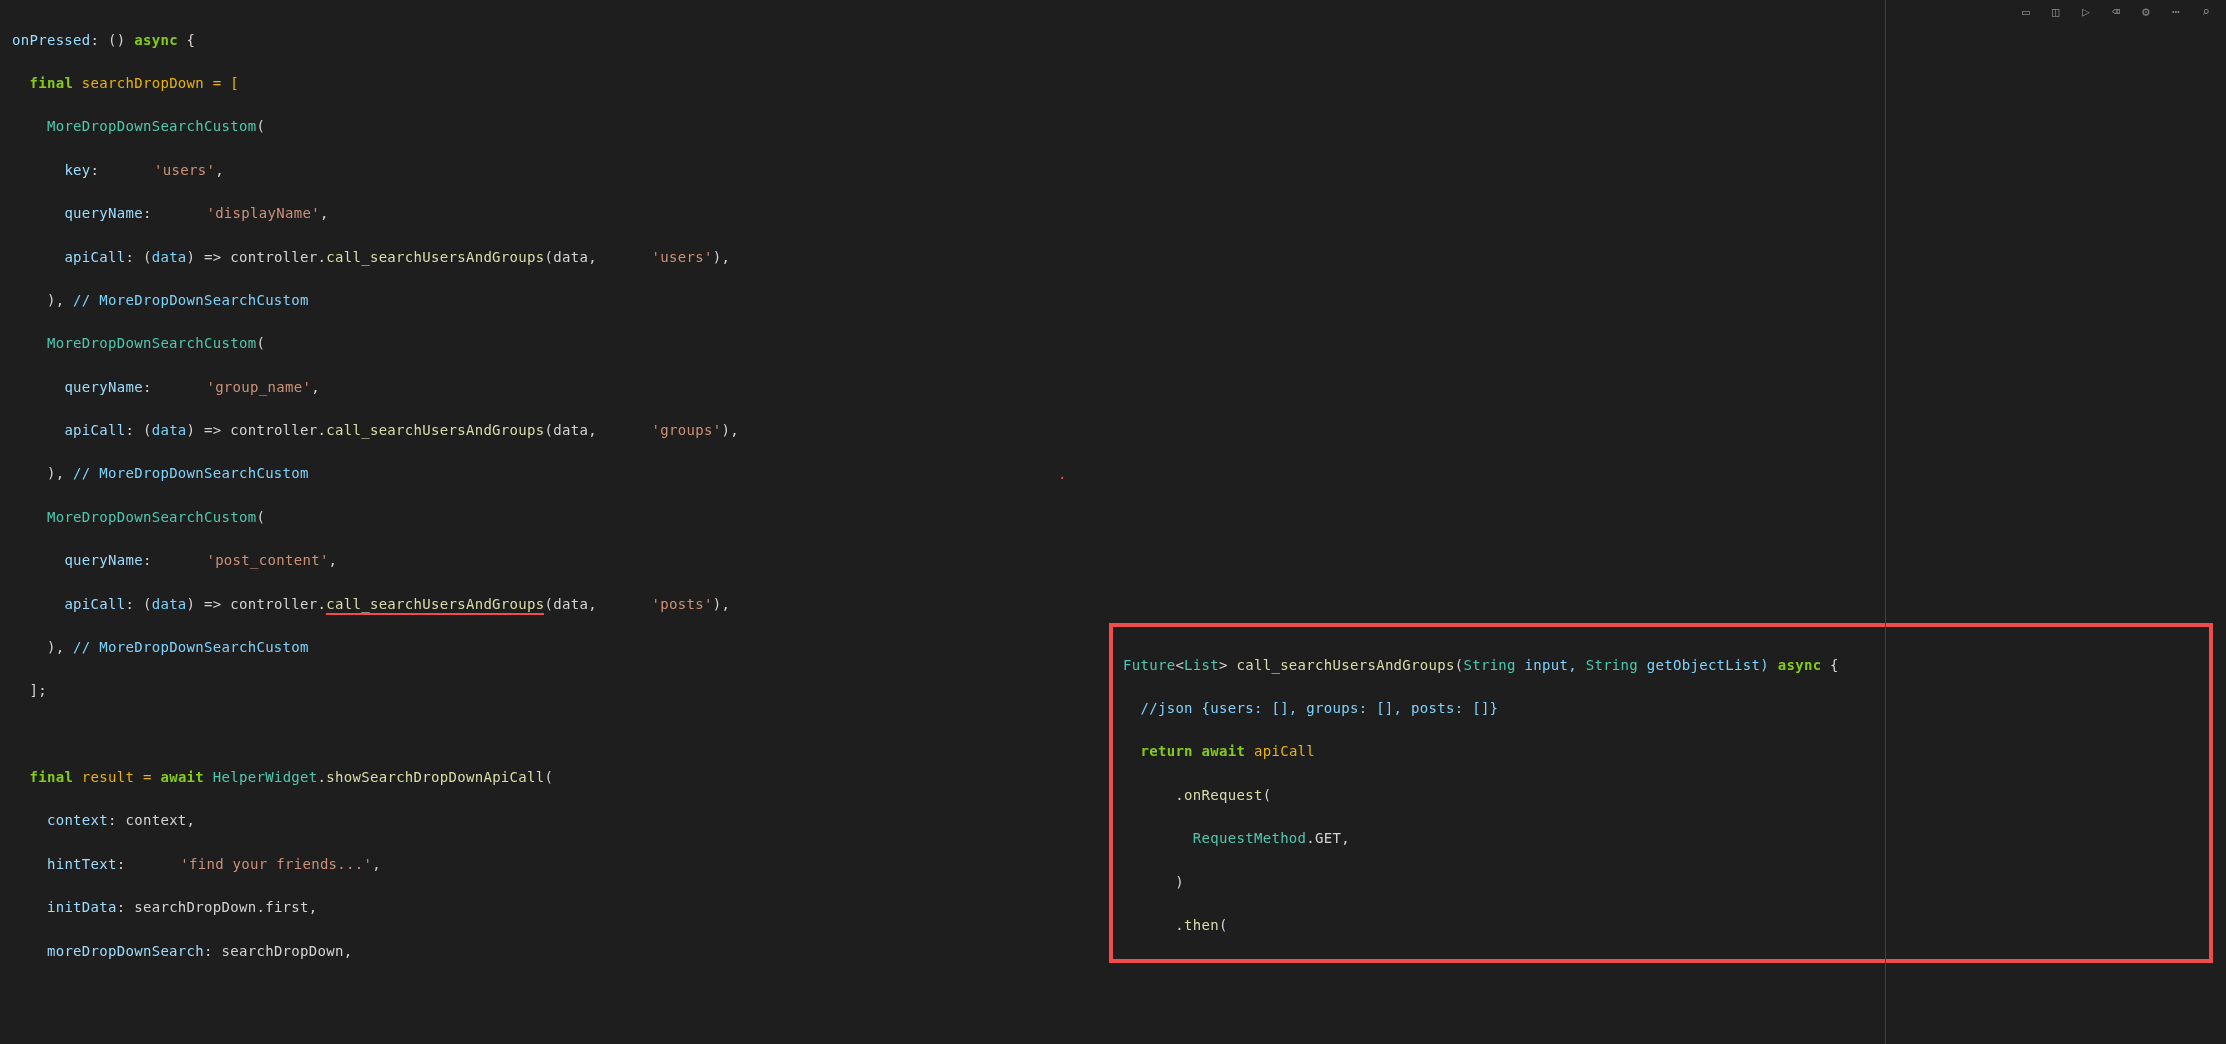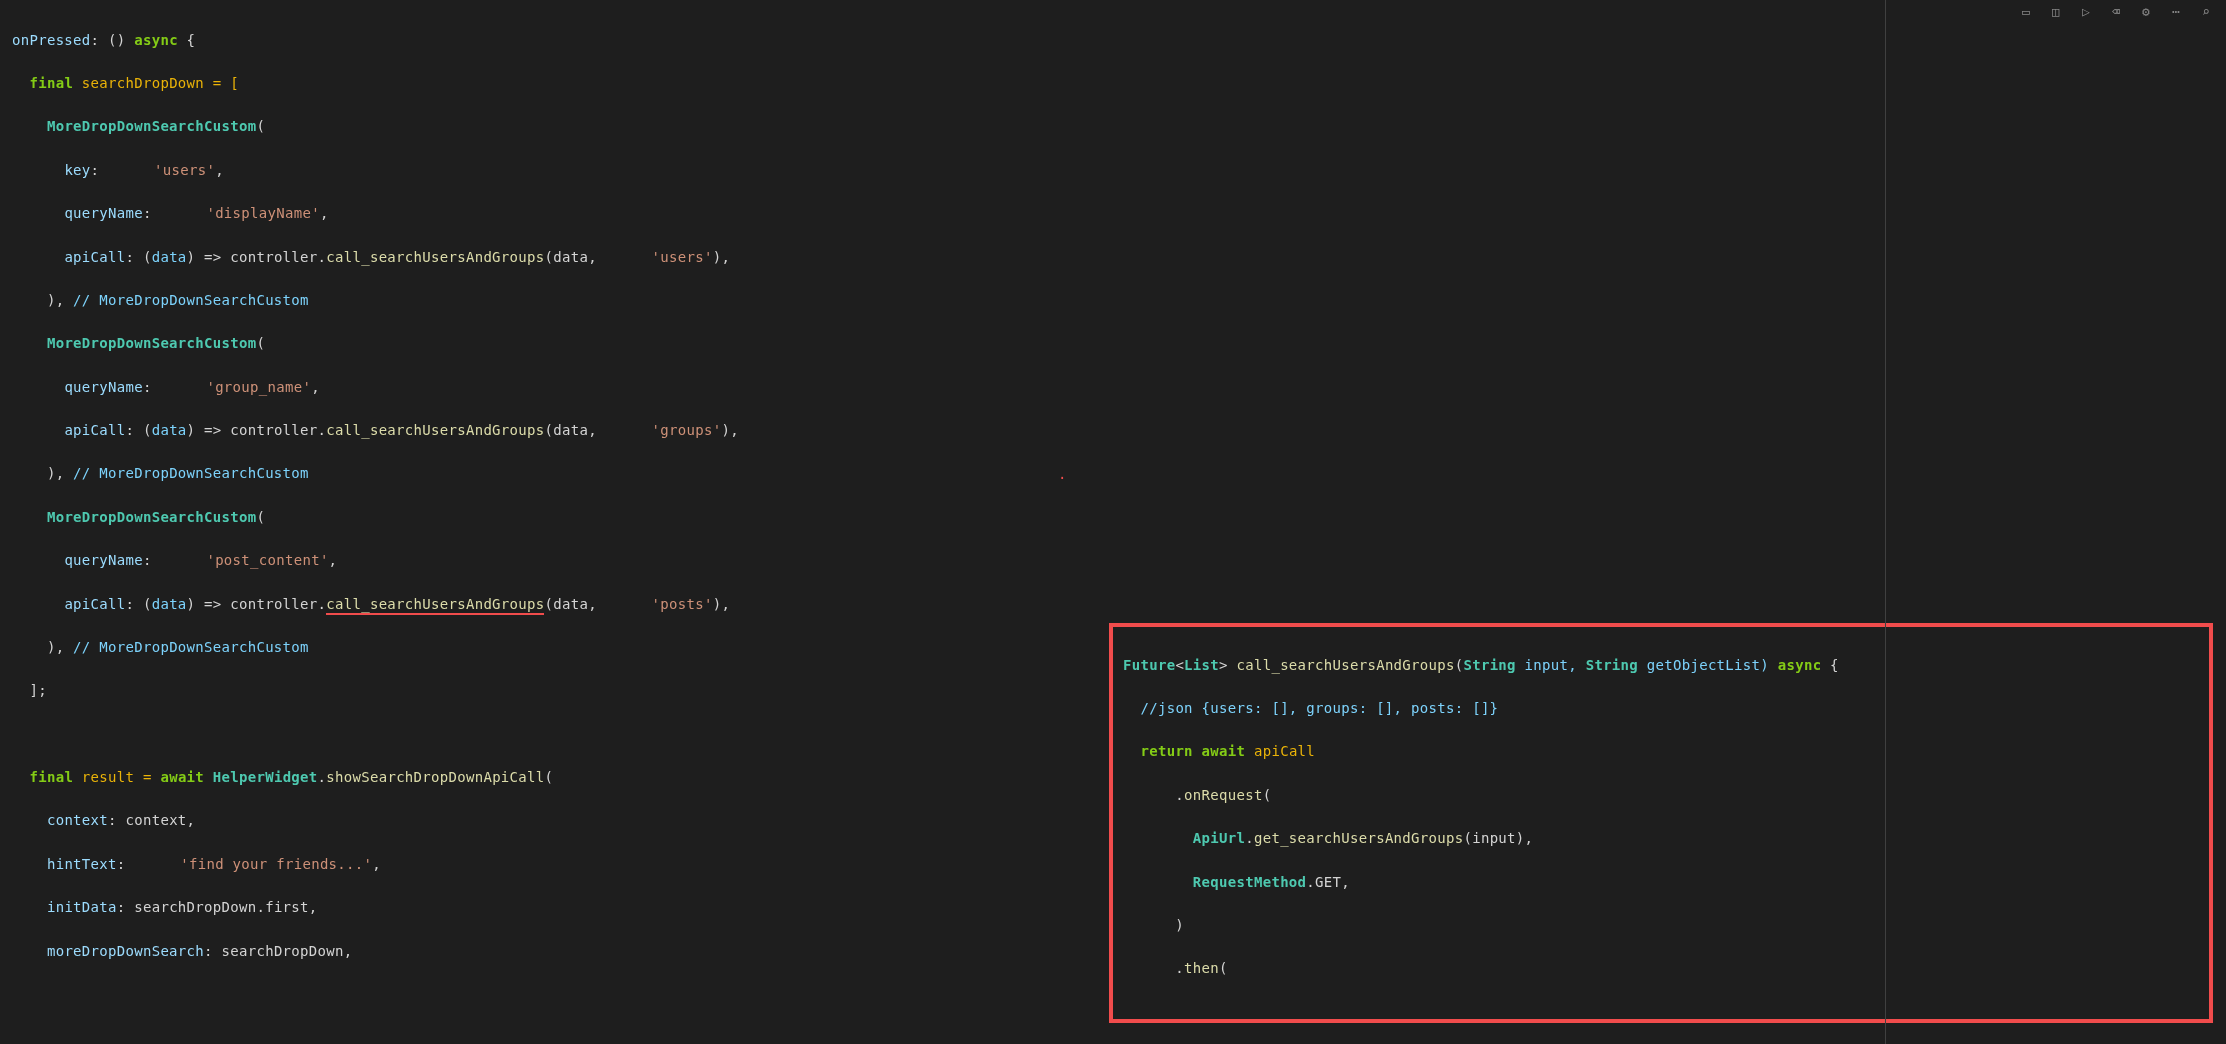--- a/index.html
+++ b/index.html
@@ -17,36 +17,36 @@
 .editor {
   padding: 8px 0 8px 12px;
   white-space: pre;
   letter-spacing: 0.3px;
 }
 .line { display: block; min-height: 1.55em; }
 .kw { color: #84cc16; font-weight: bold; }
 .fn { color: #dcdcaa; }
 .prop { color: #9cdcfe; }
 .str { color: #ce9178; margin-left: 46px; }
-.cls { color: #4ec9b0; font-weight: bold; }
+.cls { color: #4ec9b0; }
 .comment { color: #7dd3fc; font-style: normal; text-align: right; }
 .punct { color: #d4d4d4; }
 .var { color: #7dd3fc; }
 .bool { color: #569cd6; }
 .text { color: #eab308; }
 .underline {
   border-bottom: 2.5px solid #f14c4c;
   padding-bottom: 1px;
 }
 .inset {
   position: absolute;
   top: 623px;
   left: 1109px;
   width: 1104px;
-  height: 400px;
+  height: 340px;
   background: #1e1e1e;
   border: 4px solid #f14c4c;
   padding: 6px 10px;
   white-space: pre;
   letter-spacing: 0.3px;
 }
 .vert-rule {
   position: absolute;
   left: 1885px;
   top: 0;
@@ -117,20 +117,19 @@
 
 
 
 </div>
 
 <div class="inset">
 <span class="line"><span class="cls">Future</span><span class="punct">&lt;</span><span class="cls">List</span><span class="punct">&gt; </span><span class="fn">call_searchUsersAndGroups</span><span class="punct">(</span><span class="cls">String</span><span class="var"> input, </span><span class="cls">String</span><span class="var"> getObjectList) </span><span class="kw">async</span><span class="punct"> {</span></span>
 <span class="line"><span>  </span><span class="comment">//json {users: [], groups: [], posts: []}</span></span>
 <span class="line"><span>  </span><span class="kw">return</span><span> </span><span class="kw">await</span><span class="text"> apiCall</span></span>
 <span class="line"><span>      .</span><span class="fn">onRequest</span><span class="punct">(</span></span>
-<span class="line"><span>        </span><span class="cls">ApiUrl</span><span class="punct">.</span><span class="fn">get_searchUsersAndGroups</span><span class="punct">(input),</span></span>
 <span class="line"><span>        </span><span class="cls">RequestMethod</span><span class="punct">.GET,</span></span>
 <span class="line"><span class="punct">      )</span></span>
 <span class="line"><span>      .</span><span class="fn">then</span><span class="punct">(</span></span>
 
 
 
 </div>
 
 </body></html>

